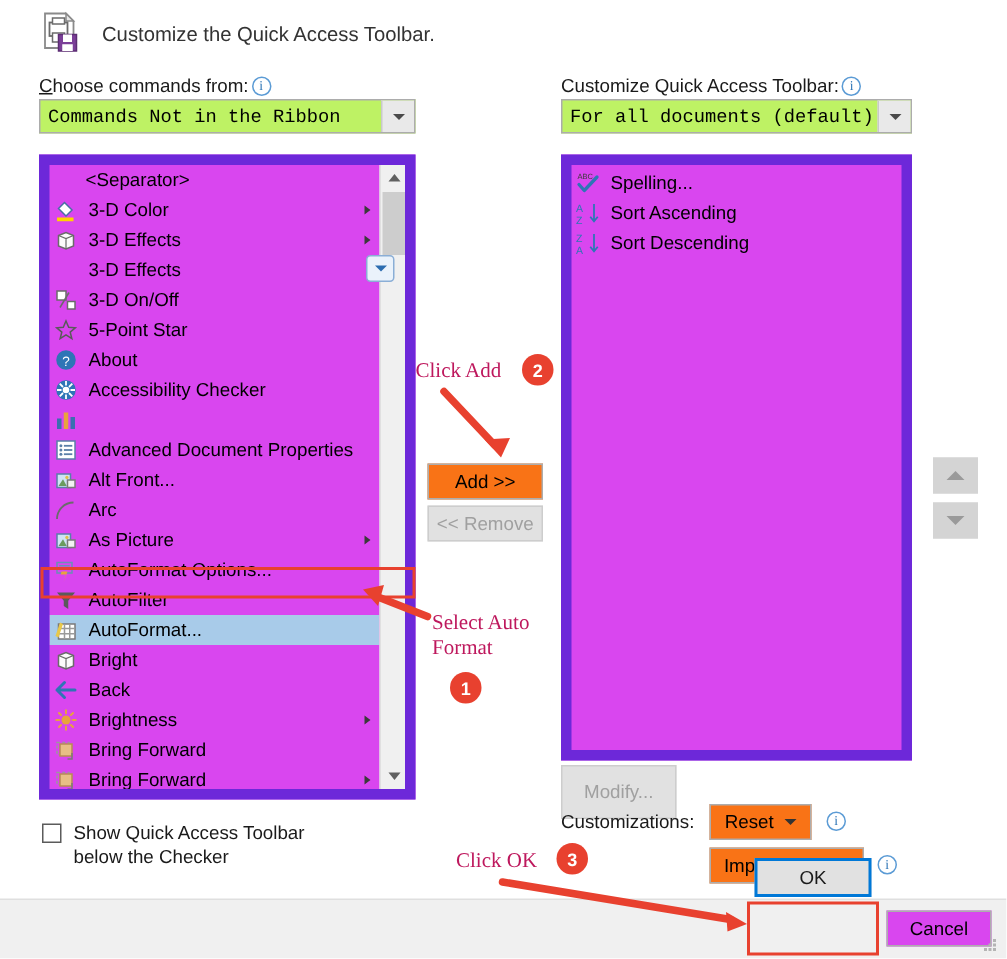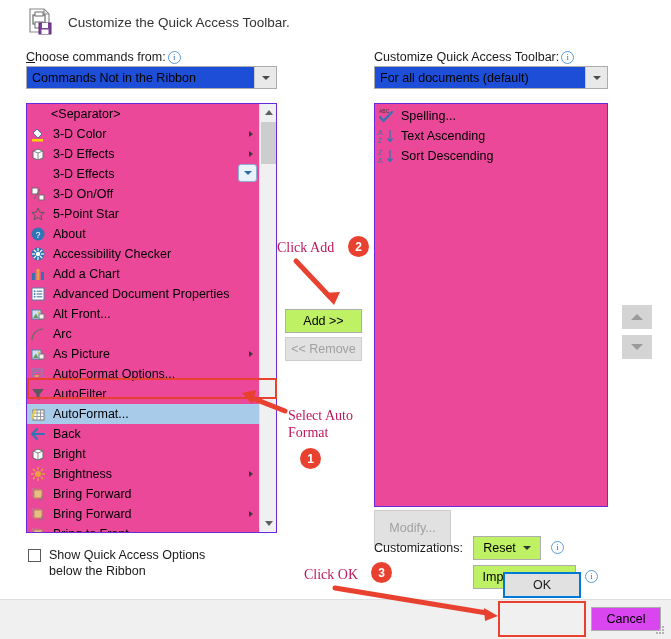--- a/index.html
+++ b/index.html
@@ -25,33 +25,33 @@
 
   .info-i {
     display: inline-block; width: 13px; height: 13px; border-radius: 50%;
     border: 1px solid #5b9bd5; color: #2e75b6; font-size: 9px; line-height: 11px;
     text-align: center; font-family: "Liberation Serif", serif; vertical-align: 1px;
     margin-left: 2px;
   }
 
   
   .combo {
-    position: absolute; height: 23px; background: #1d4ed8;
-    border: 1px solid #acacac; display: flex; align-items: center;
+    position: absolute; height: 23px; background: #bef264;
+    border: 1px solid #acacac; display: flex; align-items: center; font-family: Liberation Mono, monospace;
   }
   .combo-text { flex: 1; padding: 0 4px 0 5px; font-size: 12.5px; color: #000; white-space: nowrap; overflow: hidden; }
   .combo-btn {
     width: 22px; height: 21px; background: #e9e9e9; border-left: 1px solid #c9c9c9;
     display: flex; align-items: center; justify-content: center; flex: none;
   }
   .cv { width: 0; height: 0; border-left: 4px solid transparent; border-right: 4px solid transparent; border-top: 4px solid #4a4a4a; }
 
   
   .listbox {
-    position: absolute; background: #ec4899; border: 1px solid #6d28d9;
+    position: absolute; background: #d946ef; border: 7px solid #6d28d9;
     overflow: hidden;
   }
   .list-inner { position: absolute; left: 0; top: 0; right: 17px; bottom: 0; overflow: hidden; }
   .li {
     display: flex; align-items: center; height: 20px; padding-left: 3px;
     font-size: 12.5px; color: #000; white-space: nowrap; position: relative;
   }
   .li.sel { background: #a8cbe9; }
   .li-icon { width: 18px; height: 16px; flex: none; margin-right: 5px; position: relative; }
   .li-label { flex: 1; overflow: hidden; }
@@ -73,21 +73,21 @@
   
   .mini-dd {
     position: absolute; width: 19px; height: 18px; background: #eaf2fb;
     border: 1px solid #8aaed6; border-radius: 3px;
     display: flex; align-items: center; justify-content: center;
   }
   .mini-dd i { width: 0; height: 0; border-left: 4px solid transparent; border-right: 4px solid transparent; border-top: 4px solid #2b6cb0; }
 
   
   .btn {
-    position: absolute; background: #bef264; border: 1px solid #adadad;
+    position: absolute; background: #f97316; border: 1px solid #adadad;
     font-size: 12.5px; color: #000; display: flex; align-items: center; justify-content: center;
     font-family: "Liberation Sans", sans-serif;
   }
   .btn.disabled { color: #a0a0a0; background: #e1e1e1; border-color: #cdcdcd; }
   .btn.plain { background: #d946ef; border: 1px solid #adadad; }
 
   .arrbtn { position: absolute; width: 30px; height: 24px; background: #d4d4d4; border: 1px solid #d4d4d4;
     display: flex; align-items: center; justify-content: center; }
   .arr-up { width: 0; height: 0; border-left: 6px solid transparent; border-right: 6px solid transparent; border-bottom: 6px solid #9a9a9a; }
   .arr-dn { width: 0; height: 0; border-left: 6px solid transparent; border-right: 6px solid transparent; border-top: 6px solid #9a9a9a; }
@@ -229,21 +229,20 @@
               </g>
             </svg></span>
           <span class="li-label">Accessibility Checker</span>
         </div>
         <div class="li">
           <span class="li-icon"><svg width="16" height="16" viewBox="0 0 16 16">
               <rect x="2" y="7" width="3" height="7" fill="#3b6fb0"></rect>
               <rect x="6.5" y="3" width="3" height="11" fill="#e8a33d"></rect>
               <rect x="11" y="6" width="3" height="8" fill="#3b6fb0"></rect>
             </svg></span>
-          <span class="li-label">Add a Chart</span>
         </div>
         <div class="li">
           <span class="li-icon"><svg width="16" height="16" viewBox="0 0 16 16">
               <rect x="2" y="2" width="12" height="12" fill="#fff" stroke="#5a7fa8"></rect>
               <g fill="#5a7fa8">
                 <circle cx="4.6" cy="5.2" r="1"></circle>
                 <circle cx="4.6" cy="8" r="1"></circle>
                 <circle cx="4.6" cy="10.8" r="1"></circle>
                 <rect x="6.6" y="4.6" width="5.6" height="1.2"></rect>
                 <rect x="6.6" y="7.4" width="5.6" height="1.2"></rect>
@@ -300,30 +299,30 @@
                 <line x1="3" y1="10.5" x2="14" y2="10.5"></line>
                 <line x1="7" y1="4" x2="7" y2="14"></line>
                 <line x1="10.5" y1="4" x2="10.5" y2="14"></line>
               </g>
               <polygon points="1,12 4,3 6,4 3,13" fill="#e8c84a"></polygon>
             </svg></span>
           <span class="li-label">AutoFormat...</span>
         </div>
         <div class="li">
           <span class="li-icon"><svg width="16" height="16" viewBox="0 0 16 16">
-              <path d="M7 3 L2 8 L7 13 M2 8 L14 8" stroke="#2e75b6" stroke-width="2" fill="none" stroke-linecap="round" stroke-linejoin="round"></path>
-            </svg></span>
-          <span class="li-label">Back</span>
-        </div>
-        <div class="li">
-          <span class="li-icon"><svg width="16" height="16" viewBox="0 0 16 16">
               <path d="M3 5 L8 3 L13 5 L13 12 L8 14 L3 12 Z" fill="#fbfbfb" stroke="#6b6b6b" stroke-width="1"></path>
               <path d="M3 5 L8 7 L13 5 M8 7 L8 14" stroke="#6b6b6b" stroke-width="0.8" fill="none"></path>
             </svg></span>
           <span class="li-label">Bright</span>
+        </div>
+        <div class="li">
+          <span class="li-icon"><svg width="16" height="16" viewBox="0 0 16 16">
+              <path d="M7 3 L2 8 L7 13 M2 8 L14 8" stroke="#2e75b6" stroke-width="2" fill="none" stroke-linecap="round" stroke-linejoin="round"></path>
+            </svg></span>
+          <span class="li-label">Back</span>
         </div>
         <div class="li">
           <span class="li-icon"><svg width="16" height="16" viewBox="0 0 16 16">
               <circle cx="8" cy="8" r="3" fill="#e8a33d"></circle>
               <g stroke="#e8a33d" stroke-width="1.3" stroke-linecap="round">
                 <line x1="8" y1="1.5" x2="8" y2="3.5"></line>
                 <line x1="8" y1="12.5" x2="8" y2="14.5"></line>
                 <line x1="1.5" y1="8" x2="3.5" y2="8"></line>
                 <line x1="12.5" y1="8" x2="14.5" y2="8"></line>
                 <line x1="3.3" y1="3.3" x2="4.7" y2="4.7"></line>
@@ -371,21 +370,21 @@
         </div>
     </div>
 
     <div class="mini-dd" style="left:211px; top:60px;">
         <i></i>
       </div>
   </div>
 
   <div class="cbx-row" style="left:28px; top:547px;">
     <div class="cbx"></div>
-    <div class="cbx-label">Show Quick Access Options below the Ribbon</div>
+    <div class="cbx-label">Show Quick Access Toolbar below the Checker</div>
   </div>
 
   <div class="btn" style="left:285px; top:309px; width:77px; height:24px;">
     <span>Add &gt;&gt;</span>
   </div>
   <div class="btn disabled" style="left:285px; top:337px; width:77px; height:24px;">
     <span>&lt;&lt; Remove</span>
   </div>
 
   <div class="listbox" style="left:374px; top:103px; width:234px; height:404px;">
@@ -396,21 +395,21 @@
               <path d="M2 9 L5.5 13 L14 4" fill="none" stroke="#2e75b6" stroke-width="2.2" stroke-linecap="round" stroke-linejoin="round"></path>
             </svg></span>
           <span class="li-label">Spelling...</span>
         </div>
         <div class="li">
           <span class="li-icon"><svg width="16" height="16" viewBox="0 0 16 16">
               <text x="0" y="7" font-size="7" fill="#2e75b6" font-family="Liberation Sans">A</text>
               <text x="0" y="15" font-size="7" fill="#2e75b6" font-family="Liberation Sans">Z</text>
               <path d="M12 2 L12 13 M9.5 10.5 L12 13.5 L14.5 10.5" stroke="#2e75b6" stroke-width="1.2" fill="none"></path>
             </svg></span>
-          <span class="li-label">Text Ascending</span>
+          <span class="li-label">Sort Ascending</span>
         </div>
         <div class="li">
           <span class="li-icon"><svg width="16" height="16" viewBox="0 0 16 16">
               <text x="0" y="7" font-size="7" fill="#2e75b6" font-family="Liberation Sans">Z</text>
               <text x="0" y="15" font-size="7" fill="#2e75b6" font-family="Liberation Sans">A</text>
               <path d="M12 2 L12 13 M9.5 10.5 L12 13.5 L14.5 10.5" stroke="#2e75b6" stroke-width="1.2" fill="none"></path>
             </svg></span>
           <span class="li-label">Sort Descending</span>
         </div>
       </div>

